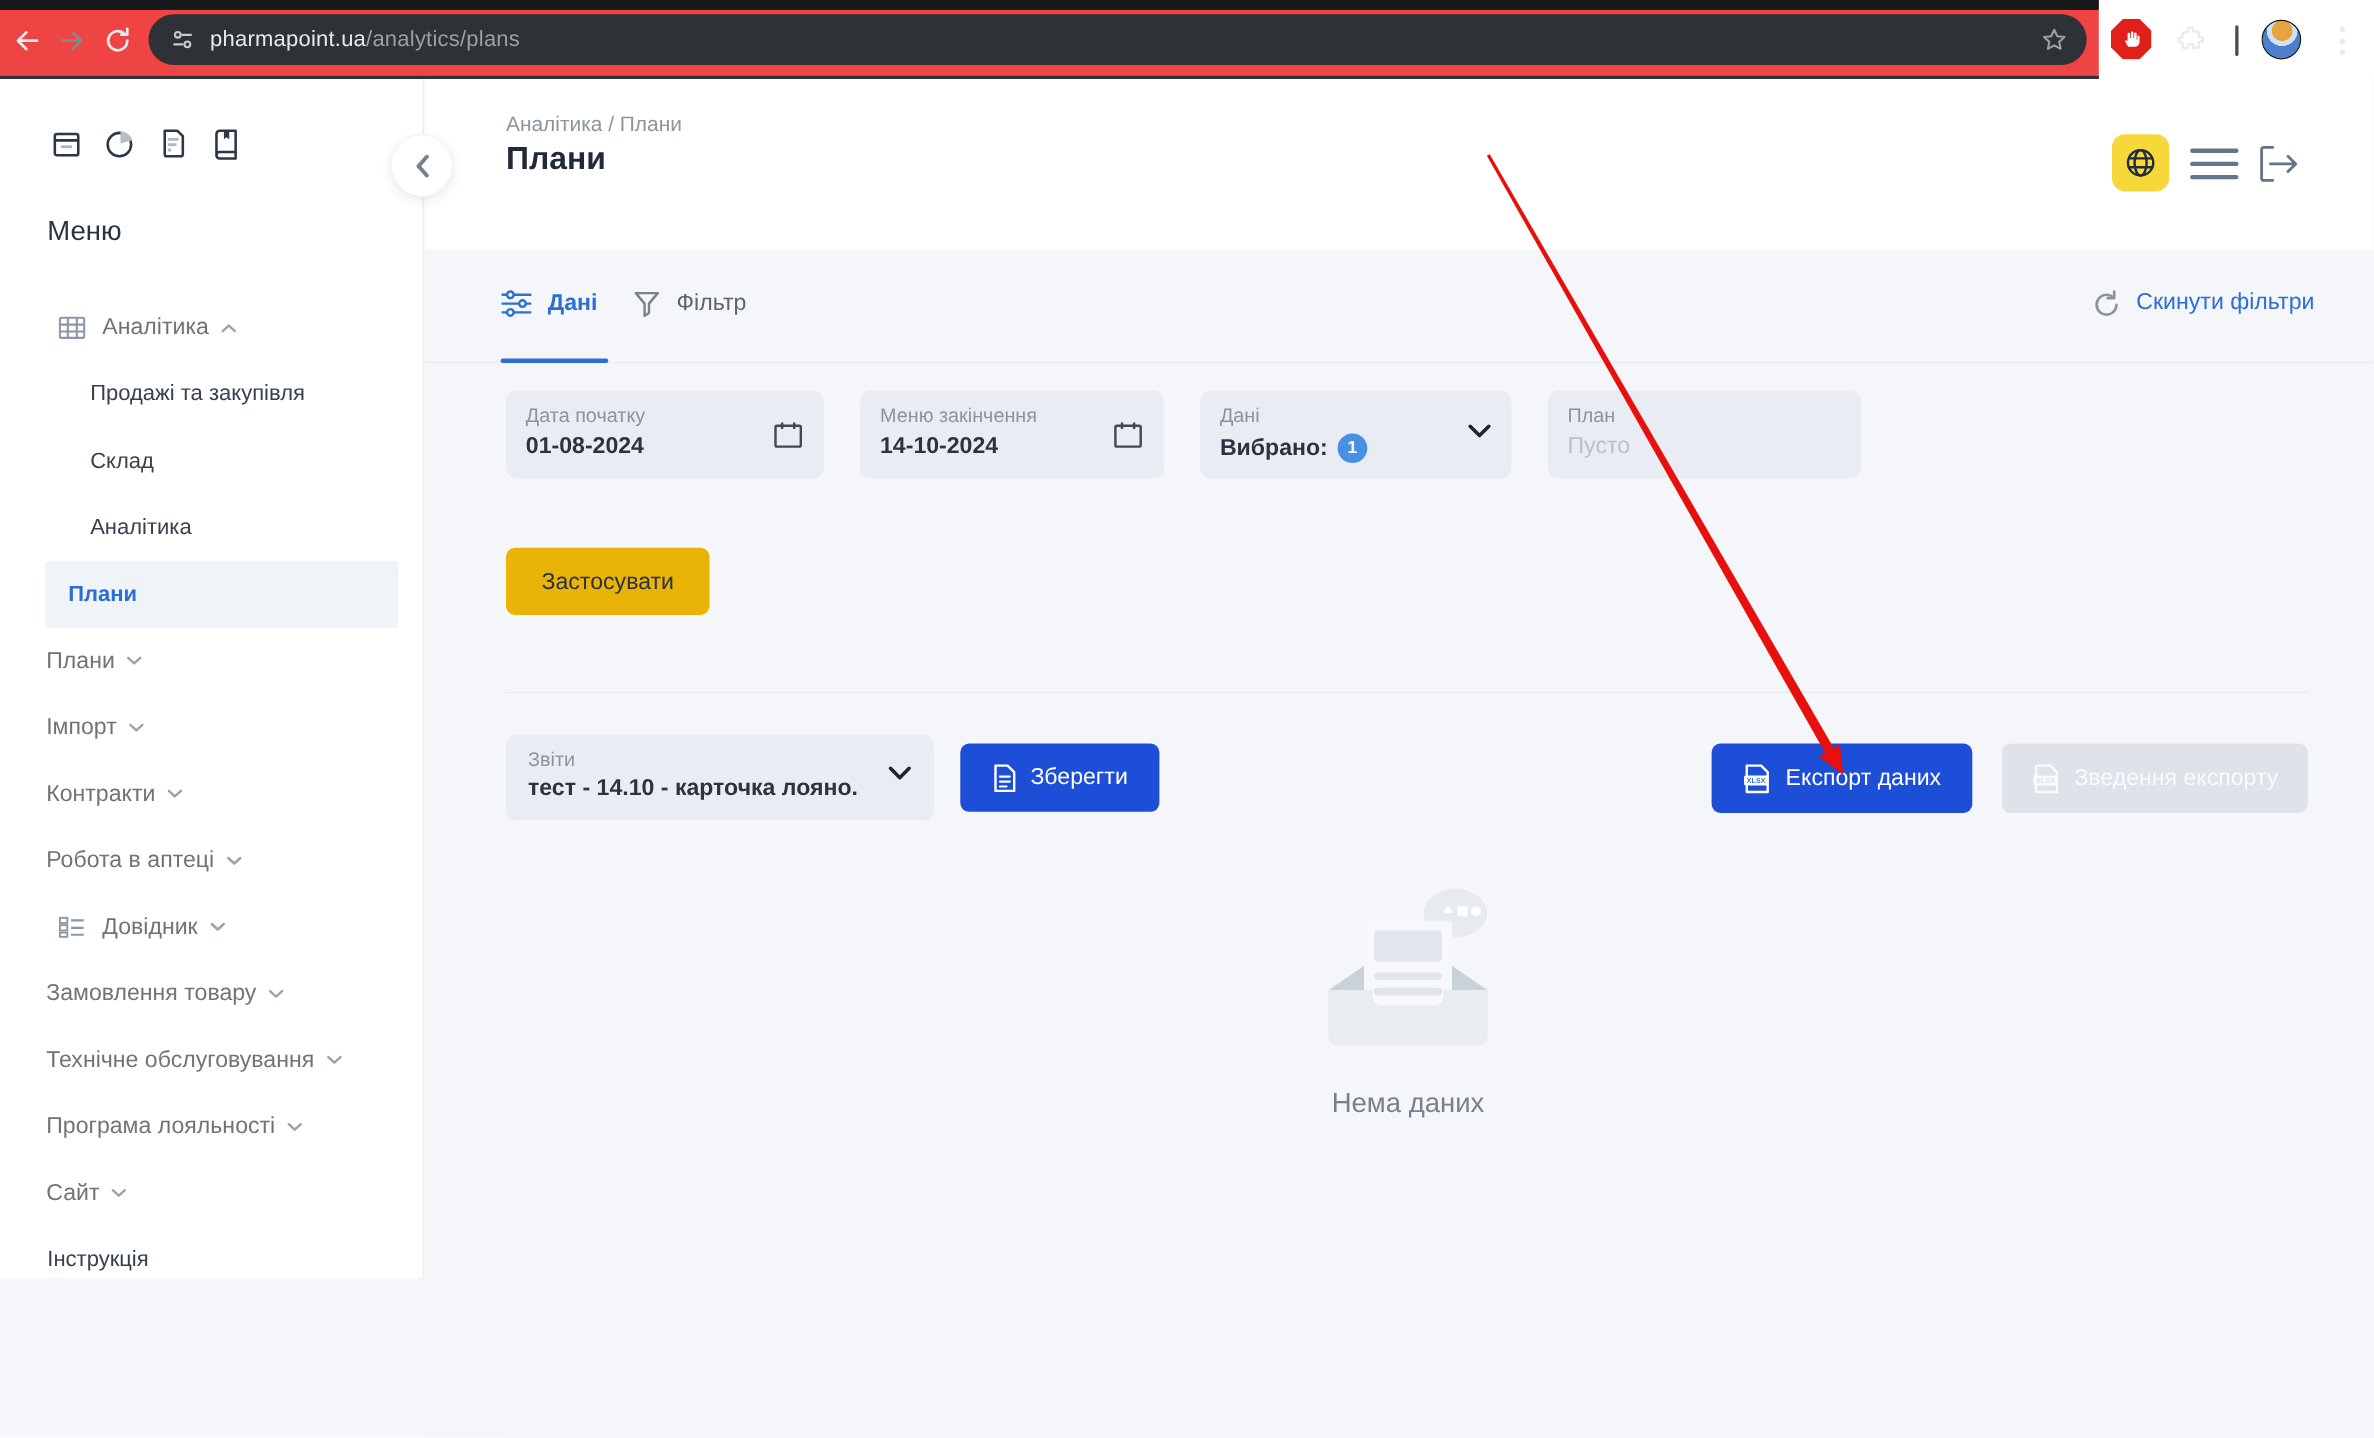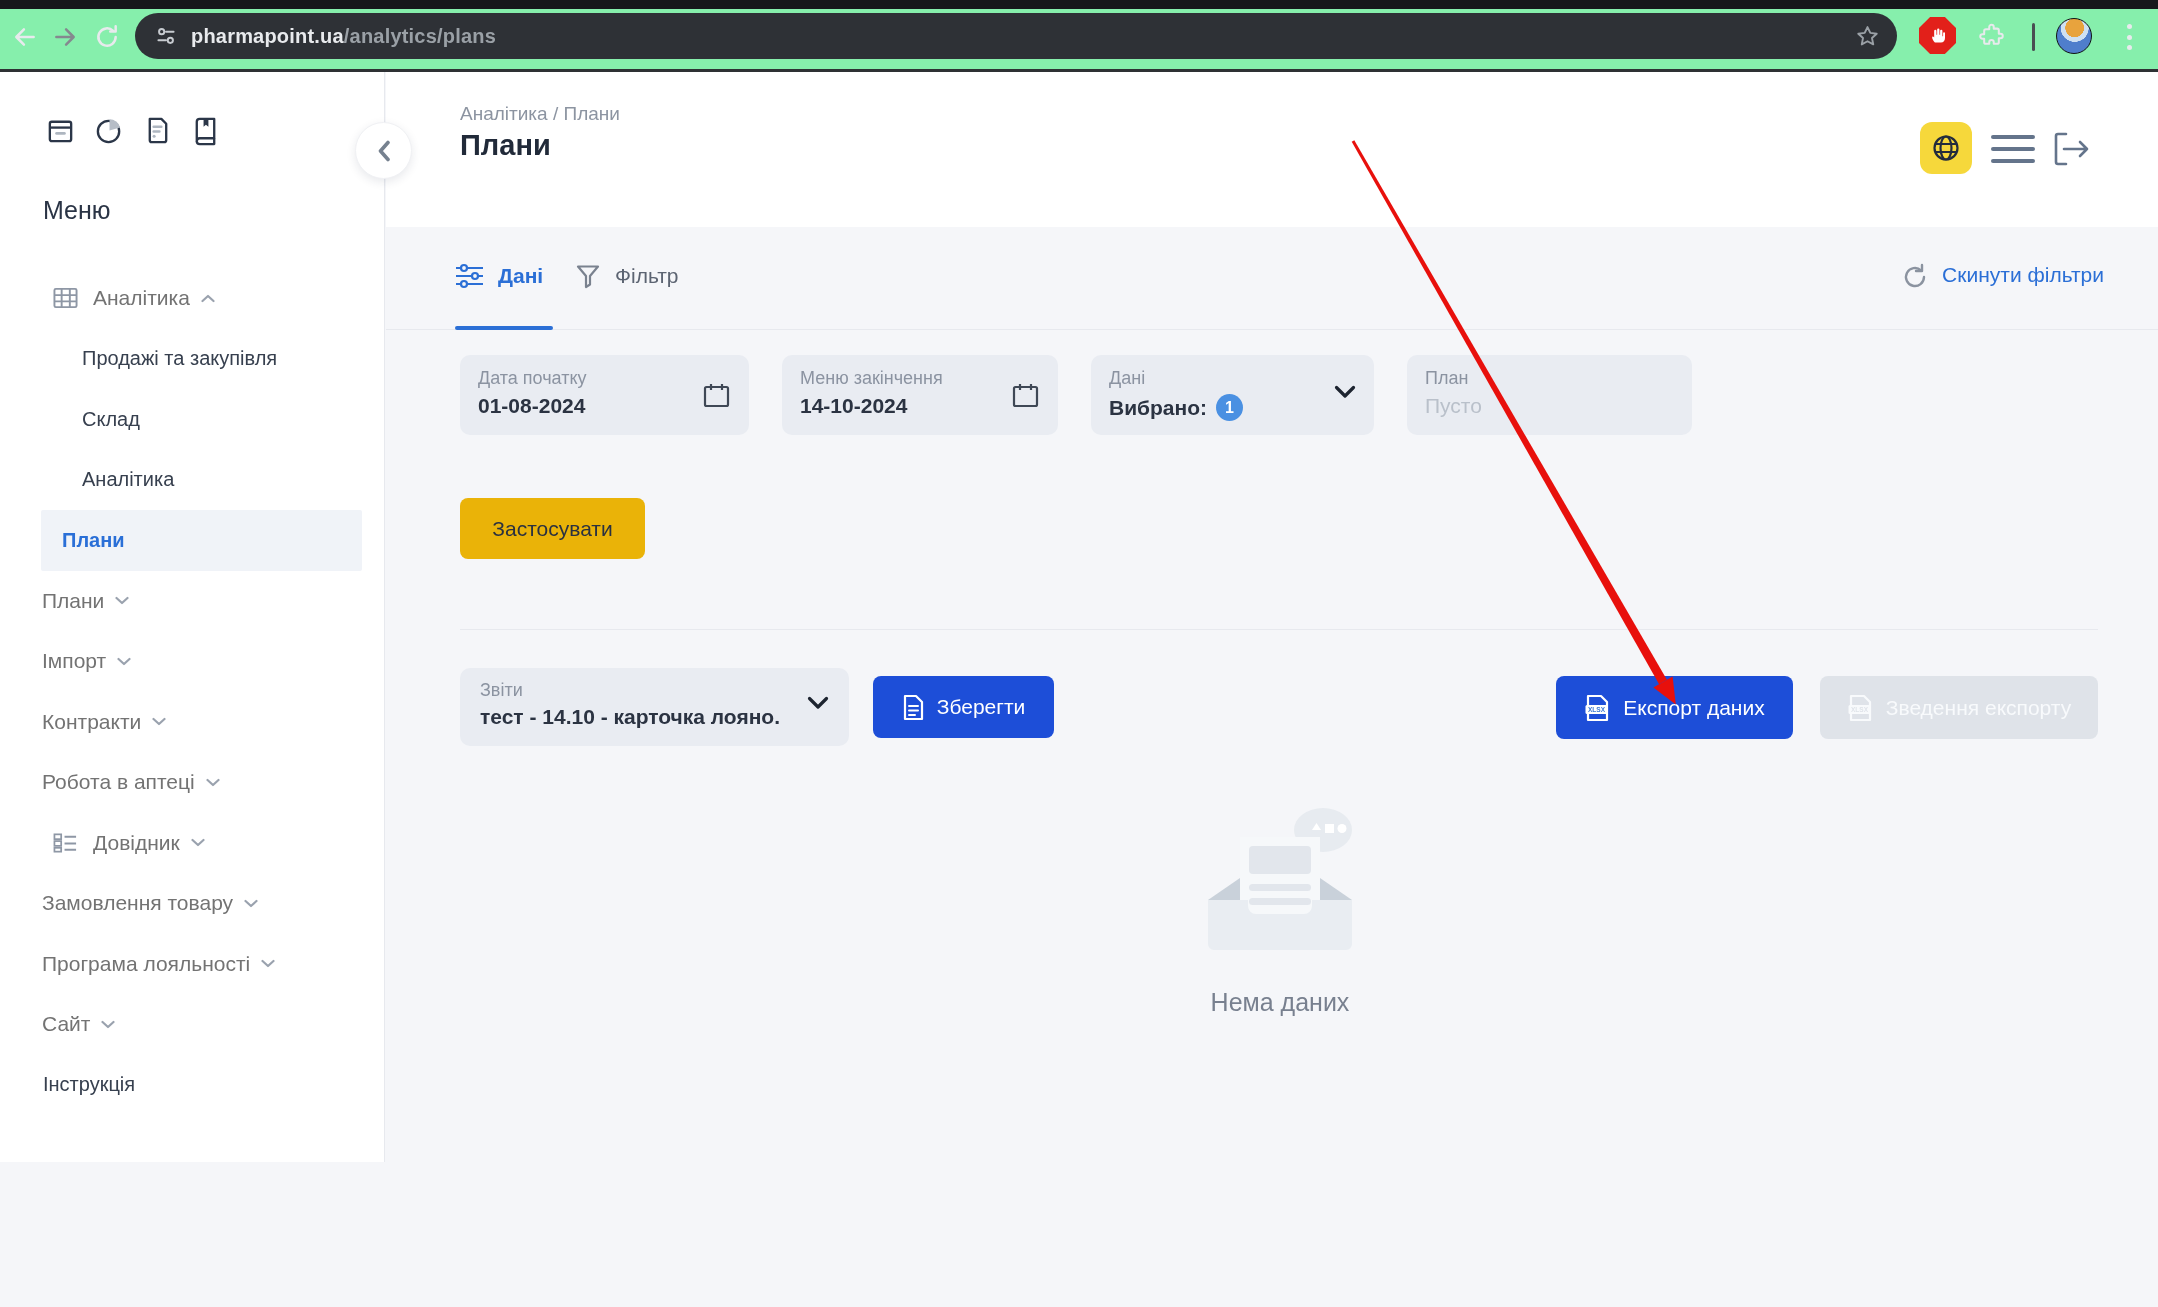--- a/index.html
+++ b/index.html
@@ -1,21 +1,21 @@
 <!DOCTYPE html>
 <html><head>
 <meta charset="utf-8">
 <style>
   * { margin:0; padding:0; box-sizing:border-box; }
   html,body { width:2158px; height:1307px; }
   body { font-family:"Liberation Sans", sans-serif; }
   #screen { position:relative; width:2158px; height:1307px; background:#fff; overflow:hidden; }
 
   
-  .chrome { position:absolute; left:0; top:0; width:2158px; height:72px; background:#86efac;font-weight:bold; }
+  .chrome { position:absolute; left:0; top:0; width:1908px; height:72px; background:#ef4444; }
   .chrome-topstrip { position:absolute; left:0; top:0; right:0; height:9px; background:#17181b; }
   .chrome-bottomseam { position:absolute; left:0; bottom:0; right:0; height:3px; background:#2e3134; }
   .nav-ic { position:absolute; top:20px; width:34px; height:34px; display:flex; align-items:center; justify-content:center; border-radius:50%; }
   .url-pill { position:absolute; left:135px; top:13px; width:1762px; height:46px; background:#2e3136; border-radius:23px; display:flex; align-items:center; }
   .url-text { font-size:20px; margin-left:12px; letter-spacing:.2px; white-space:nowrap; }
   .url-host { color:#e8eaed; }
   .url-path { color:#9aa0a6; }
   .pill-star { position:absolute; right:16px; top:10px; }
   .site-info { margin-left:18px; display:flex; align-items:center; }
   .adblock { position:absolute; left:1919px; top:17px; width:37px; height:37px; background:#e2201a;
@@ -276,20 +276,28 @@
         </div>
         <div class="nav-row pad-section">
           <span class="lbl-section">Замовлення товару</span>
           <span class="chev">
             <svg width="14" height="9" viewBox="0 0 14 9">
                 <path d="M1.5 2 7 7l5.5-5" fill="none" stroke="#9aa2ae" stroke-width="2.2" stroke-linecap="round" stroke-linejoin="round"></path>
               </svg>
           </span>
         </div>
         <div class="nav-row pad-section">
+          <span class="lbl-section">Технічне обслуговування</span>
+          <span class="chev">
+            <svg width="14" height="9" viewBox="0 0 14 9">
+                <path d="M1.5 2 7 7l5.5-5" fill="none" stroke="#9aa2ae" stroke-width="2.2" stroke-linecap="round" stroke-linejoin="round"></path>
+              </svg>
+          </span>
+        </div>
+        <div class="nav-row pad-section">
           <span class="lbl-section">Програма лояльності</span>
           <span class="chev">
             <svg width="14" height="9" viewBox="0 0 14 9">
                 <path d="M1.5 2 7 7l5.5-5" fill="none" stroke="#9aa2ae" stroke-width="2.2" stroke-linecap="round" stroke-linejoin="round"></path>
               </svg>
           </span>
         </div>
         <div class="nav-row pad-section">
           <span class="lbl-section">Сайт</span>
           <span class="chev">

